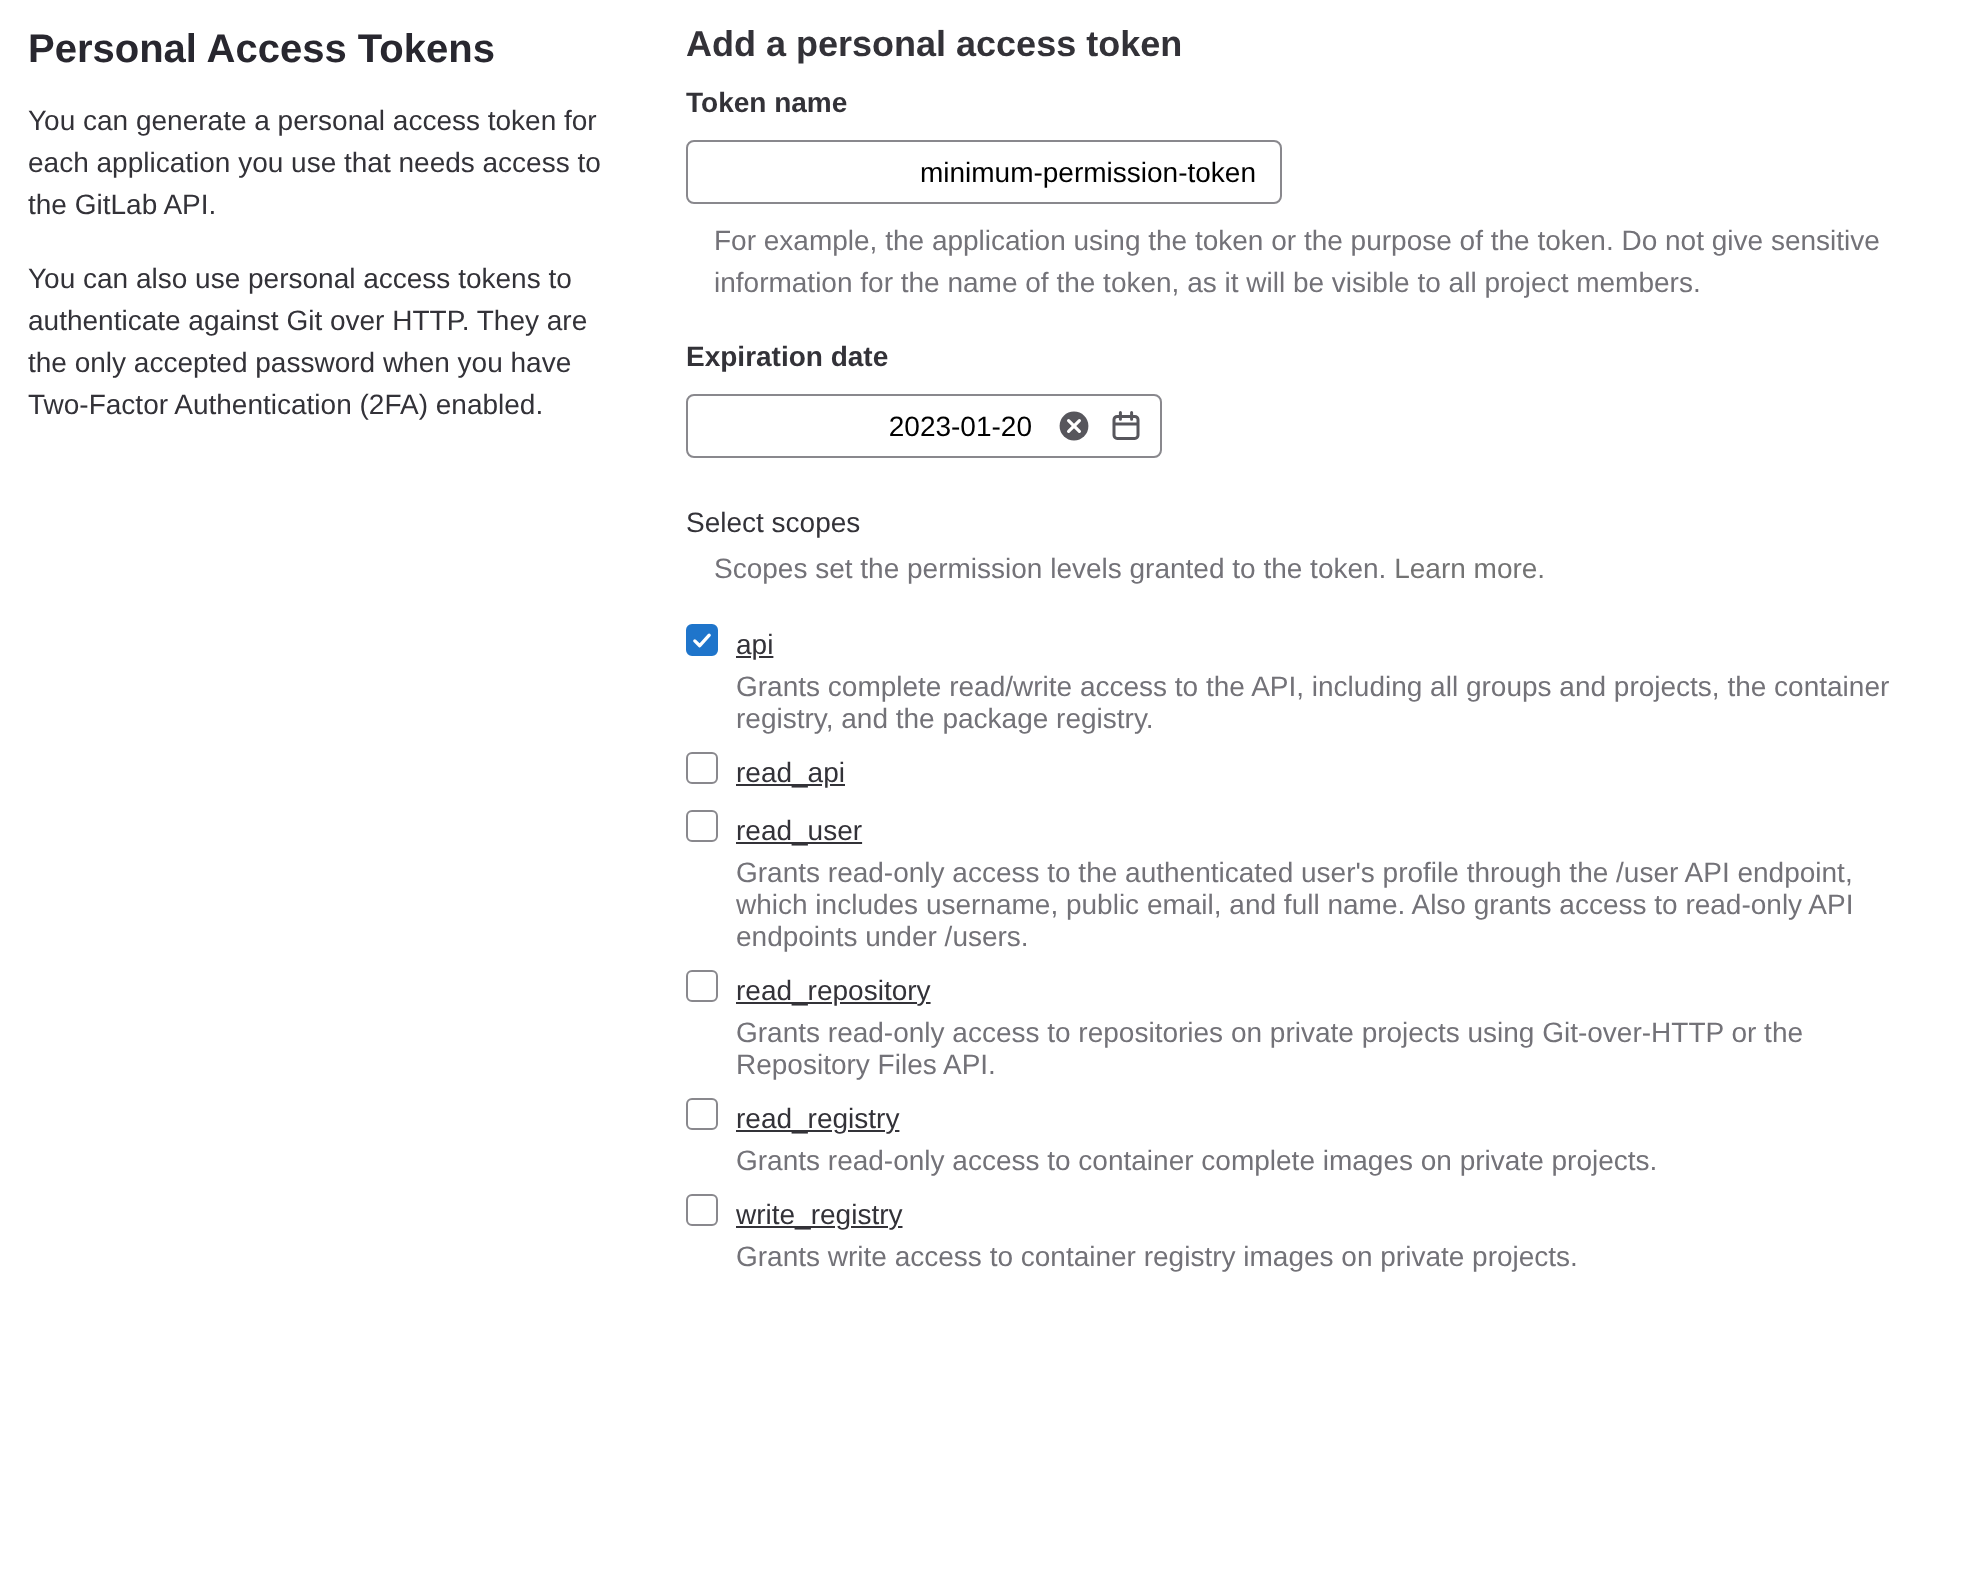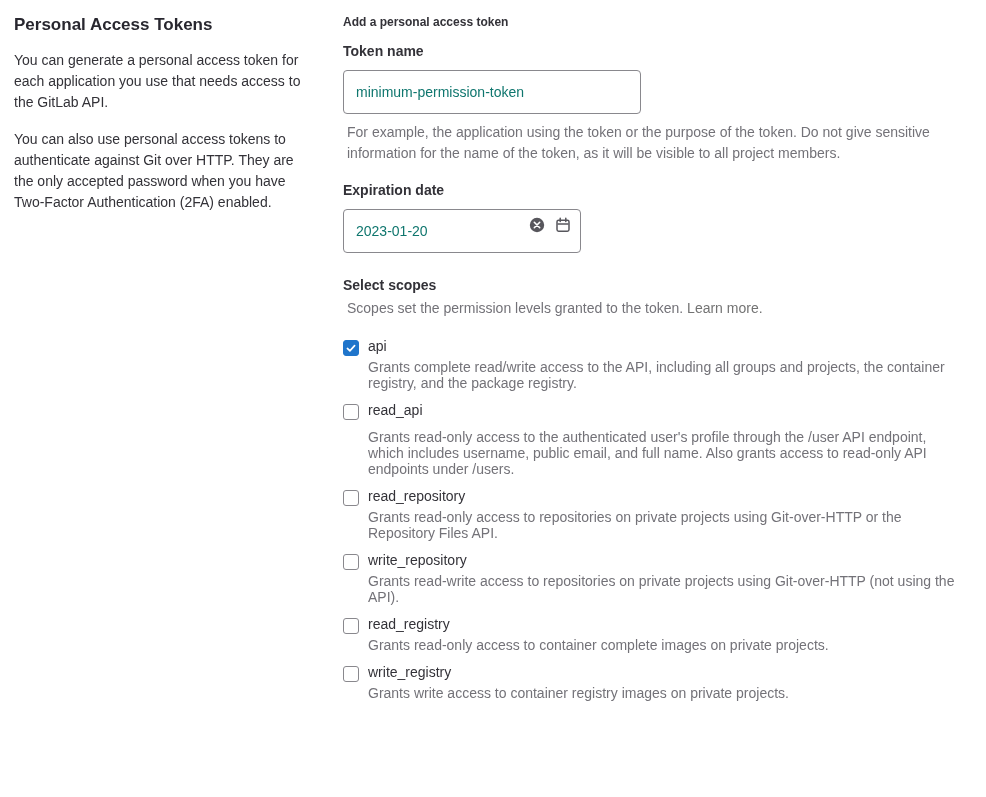--- a/index.html
+++ b/index.html
@@ -6,49 +6,49 @@
   html, body { background: #ffffff; }
   body {
     width: 986px; height: 797px; overflow: hidden;
     font-family: "Liberation Sans", "DejaVu Sans", sans-serif;
     color: #333238; font-size: 14px;
   }
   .layout { display: flex; padding-top: 12px; }
   .left-col { width: 343px; padding: 0 33px 0 14px; flex: none; }
   .right-col { flex: 1; padding-right: 21px; }
 
-  h1.page-title { font-size: 17px; font-weight: 700; line-height: 26px; margin: 0 0 12px; color: #28272f; }
+  h1.page-title { font-size: 20px; font-weight: 700; line-height: 26px; margin: 0 0 12px; color: #28272f; }
   .left-col p { line-height: 21px; margin: 0 0 16px; color: #333238; }
 
-  h2.form-heading { font-size: 12px; font-weight: 700; line-height: 21px; margin: 0 0 8px; }
+  h2.form-heading { font-size: 18px; font-weight: 700; line-height: 21px; margin: 0 0 8px; }
   p.intro { line-height: 21px; margin: 0 0 17px; }
 
   .field-label { display: block; font-weight: 700; line-height: 21px; margin: 0 0 8px; }
 
   .text-input {
-    display: block; height: 44px; border: 1px solid #89888d; border-radius: 4px;
-    background: #fff; color: #0f766e; font-size: 14px; padding: 0 12px;
-    font-family: inherit; outline: none;
+    display: block; height: 32px; border: 1px solid #89888d; border-radius: 4px;
+    background: #fff; color: #000000; font-size: 14px; padding: 0 12px;
+    font-family: inherit; outline: none; text-align: right;
   }
   .token-input { width: 298px; margin-bottom: 8px; }
 
-  p.help { color: #737278; line-height: 21px; margin: 0 4px 16px; max-width: 622px; }
+  p.help { color: #737278; line-height: 21px; margin: 0 14px 16px; max-width: 622px; }
 
   .date-wrapper { position: relative; width: 238px; margin-bottom: 22px; }
   .date-input { width: 238px; padding-right: 64px; }
   .icon-btn { position: absolute; top: 0; height: 32px; display: flex; align-items: center; cursor: pointer; }
   .clear-pos { right: 36px; }
   .cal-pos { right: 10px; }
 
-  .scopes-label { font-weight: 700; line-height: 21px; margin-bottom: 2px; }
+  .scopes-label { font-weight: 400; line-height: 21px; margin-bottom: 2px; }
   p.scopes-help { margin-bottom: 17px; }
   a.learn-more { color: #737373; text-decoration: none; cursor: pointer; }
 
   .scope-item { margin-bottom: 9px; }
-  .scope-head { display: flex; align-items: flex-end; }
+  .scope-head { display: flex; align-items: flex-start; text-decoration: underline; }
   .checkbox {
     width: 16px; height: 16px; border: 1px solid #89888d; border-radius: 3px;
     background: #fff; display: inline-flex; align-items: center; justify-content: center;
     flex: none; cursor: pointer;
   }
   .checkbox.checked { background: #1f75cb; border-color: #1f75cb; }
   .scope-name { margin-left: 9px; line-height: 20px; cursor: pointer; }
   .scope-desc { color: #737278; line-height: 16px; margin: 3px 0 0 25px; max-width: 600px; }
 </style>
 </head>
@@ -104,35 +104,32 @@
           </div>
           <div class="scope-desc">Grants complete read/write access to the API, including all groups and projects, the container registry, and the package registry.</div>
         </div>
         <div class="scope-item">
           <div class="scope-head">
             <span class="checkbox"></span>
             <span class="scope-name">read_api</span>
           </div>
         </div>
         <div class="scope-item">
+          <div class="scope-head">
+            <span class="checkbox"></span>
+            <span class="scope-name">read_user</span>
+          </div>
           <div class="scope-desc">Grants read-only access to the authenticated user's profile through the /user API endpoint, which includes username, public email, and full name. Also grants access to read-only API endpoints under /users.</div>
         </div>
         <div class="scope-item">
           <div class="scope-head">
             <span class="checkbox"></span>
             <span class="scope-name">read_repository</span>
           </div>
           <div class="scope-desc">Grants read-only access to repositories on private projects using Git-over-HTTP or the Repository Files API.</div>
-        </div>
-        <div class="scope-item">
-          <div class="scope-head">
-            <span class="checkbox"></span>
-            <span class="scope-name">write_repository</span>
-          </div>
-          <div class="scope-desc">Grants read-write access to repositories on private projects using Git-over-HTTP (not using the API).</div>
         </div>
         <div class="scope-item">
           <div class="scope-head">
             <span class="checkbox"></span>
             <span class="scope-name">read_registry</span>
           </div>
           <div class="scope-desc">Grants read-only access to container complete images on private projects.</div>
         </div>
         <div class="scope-item">
           <div class="scope-head">

